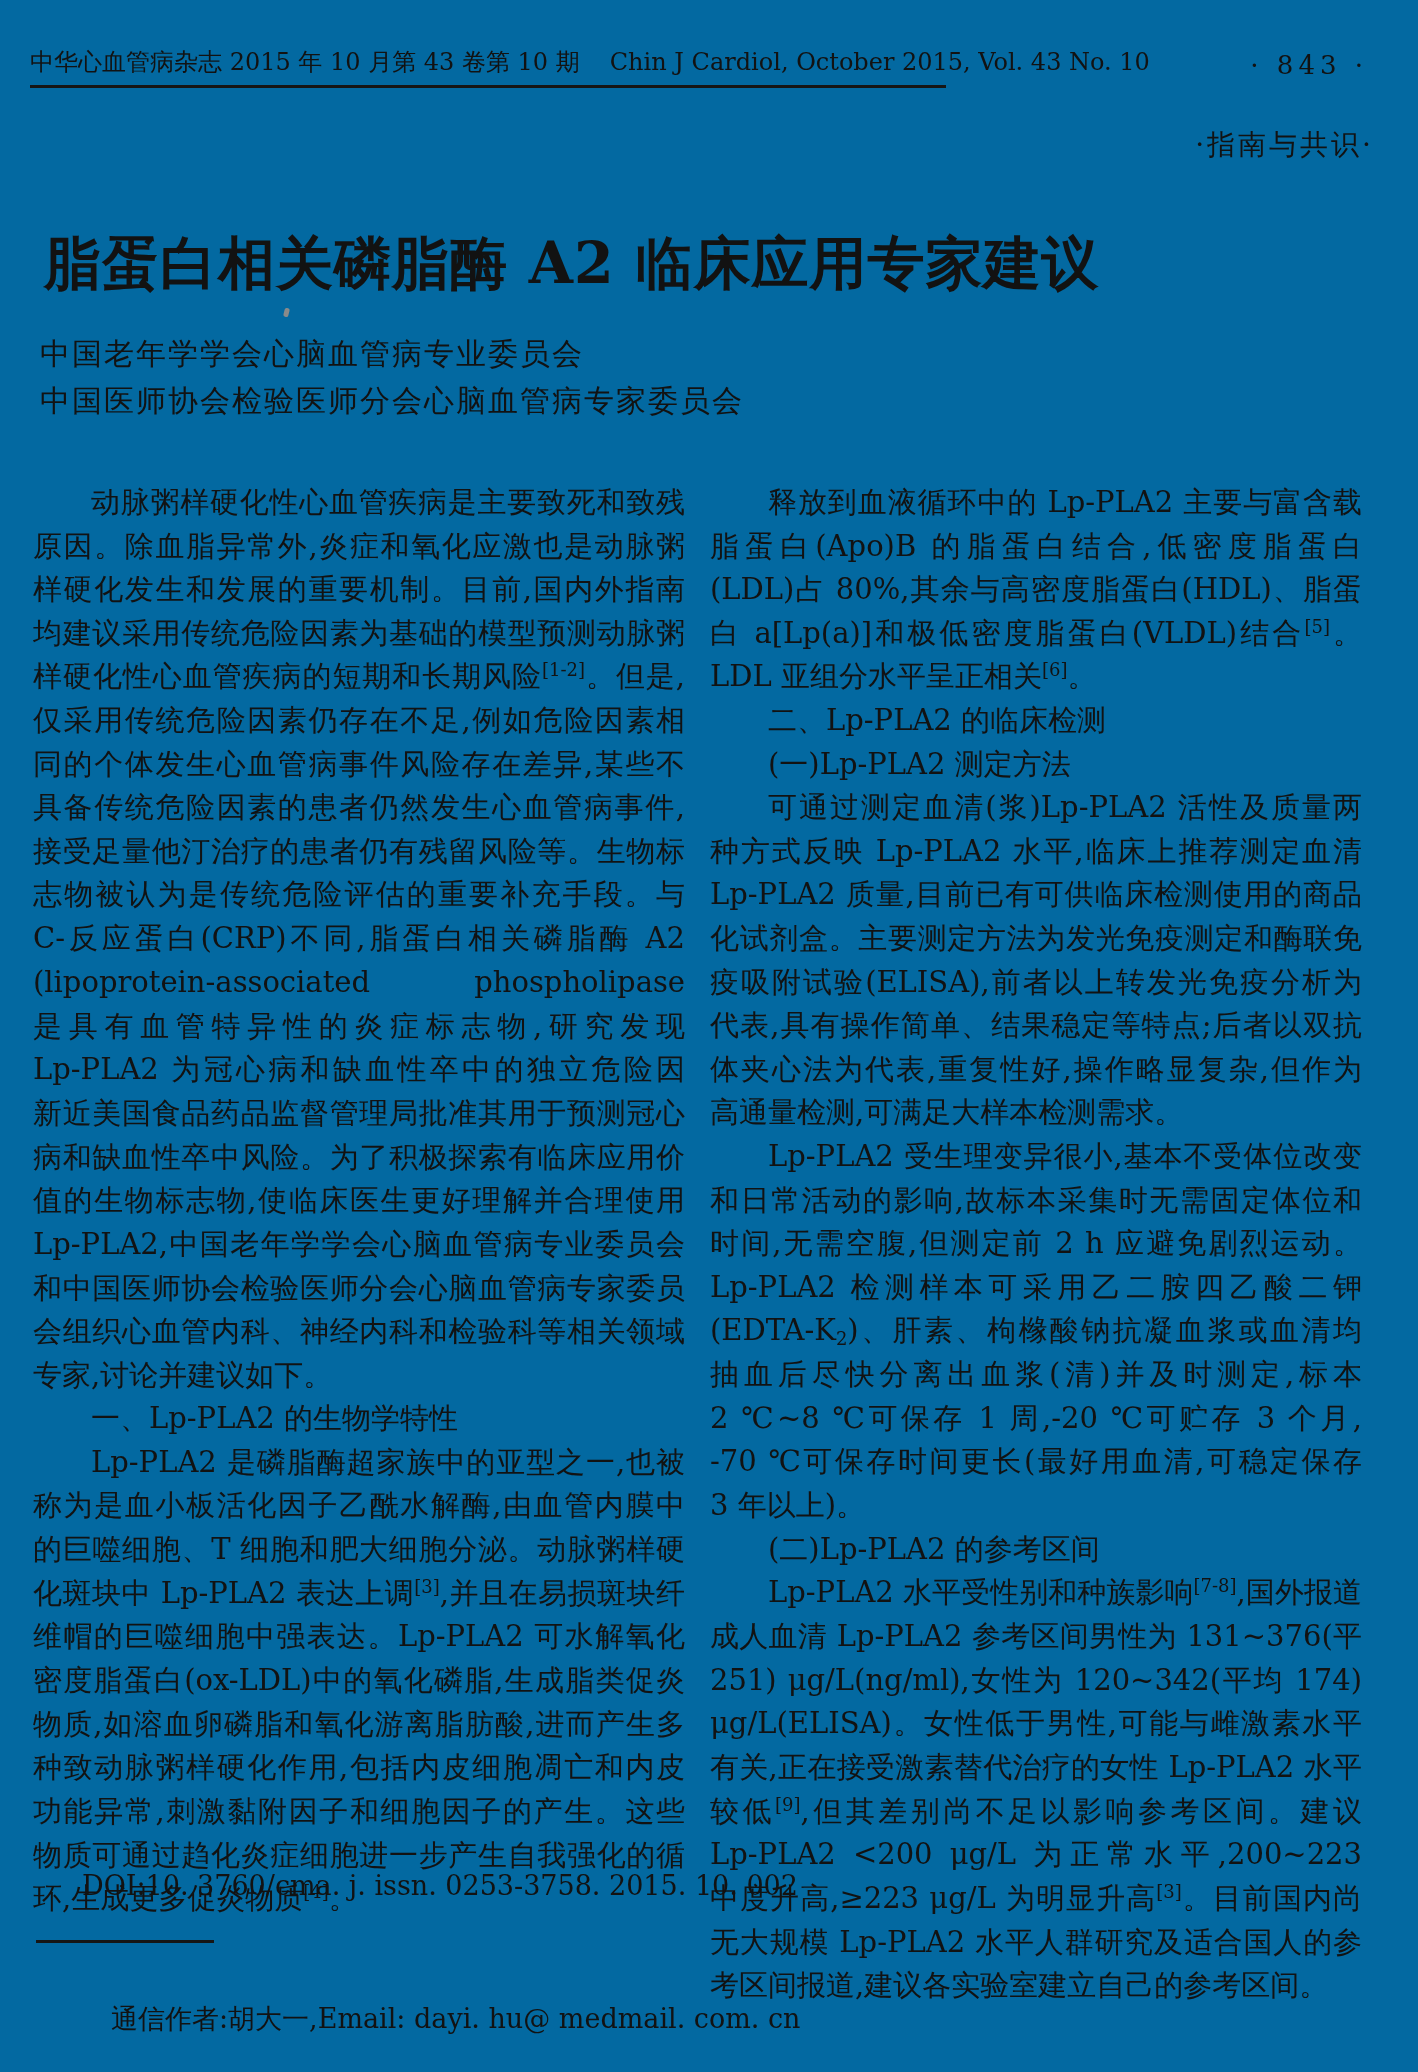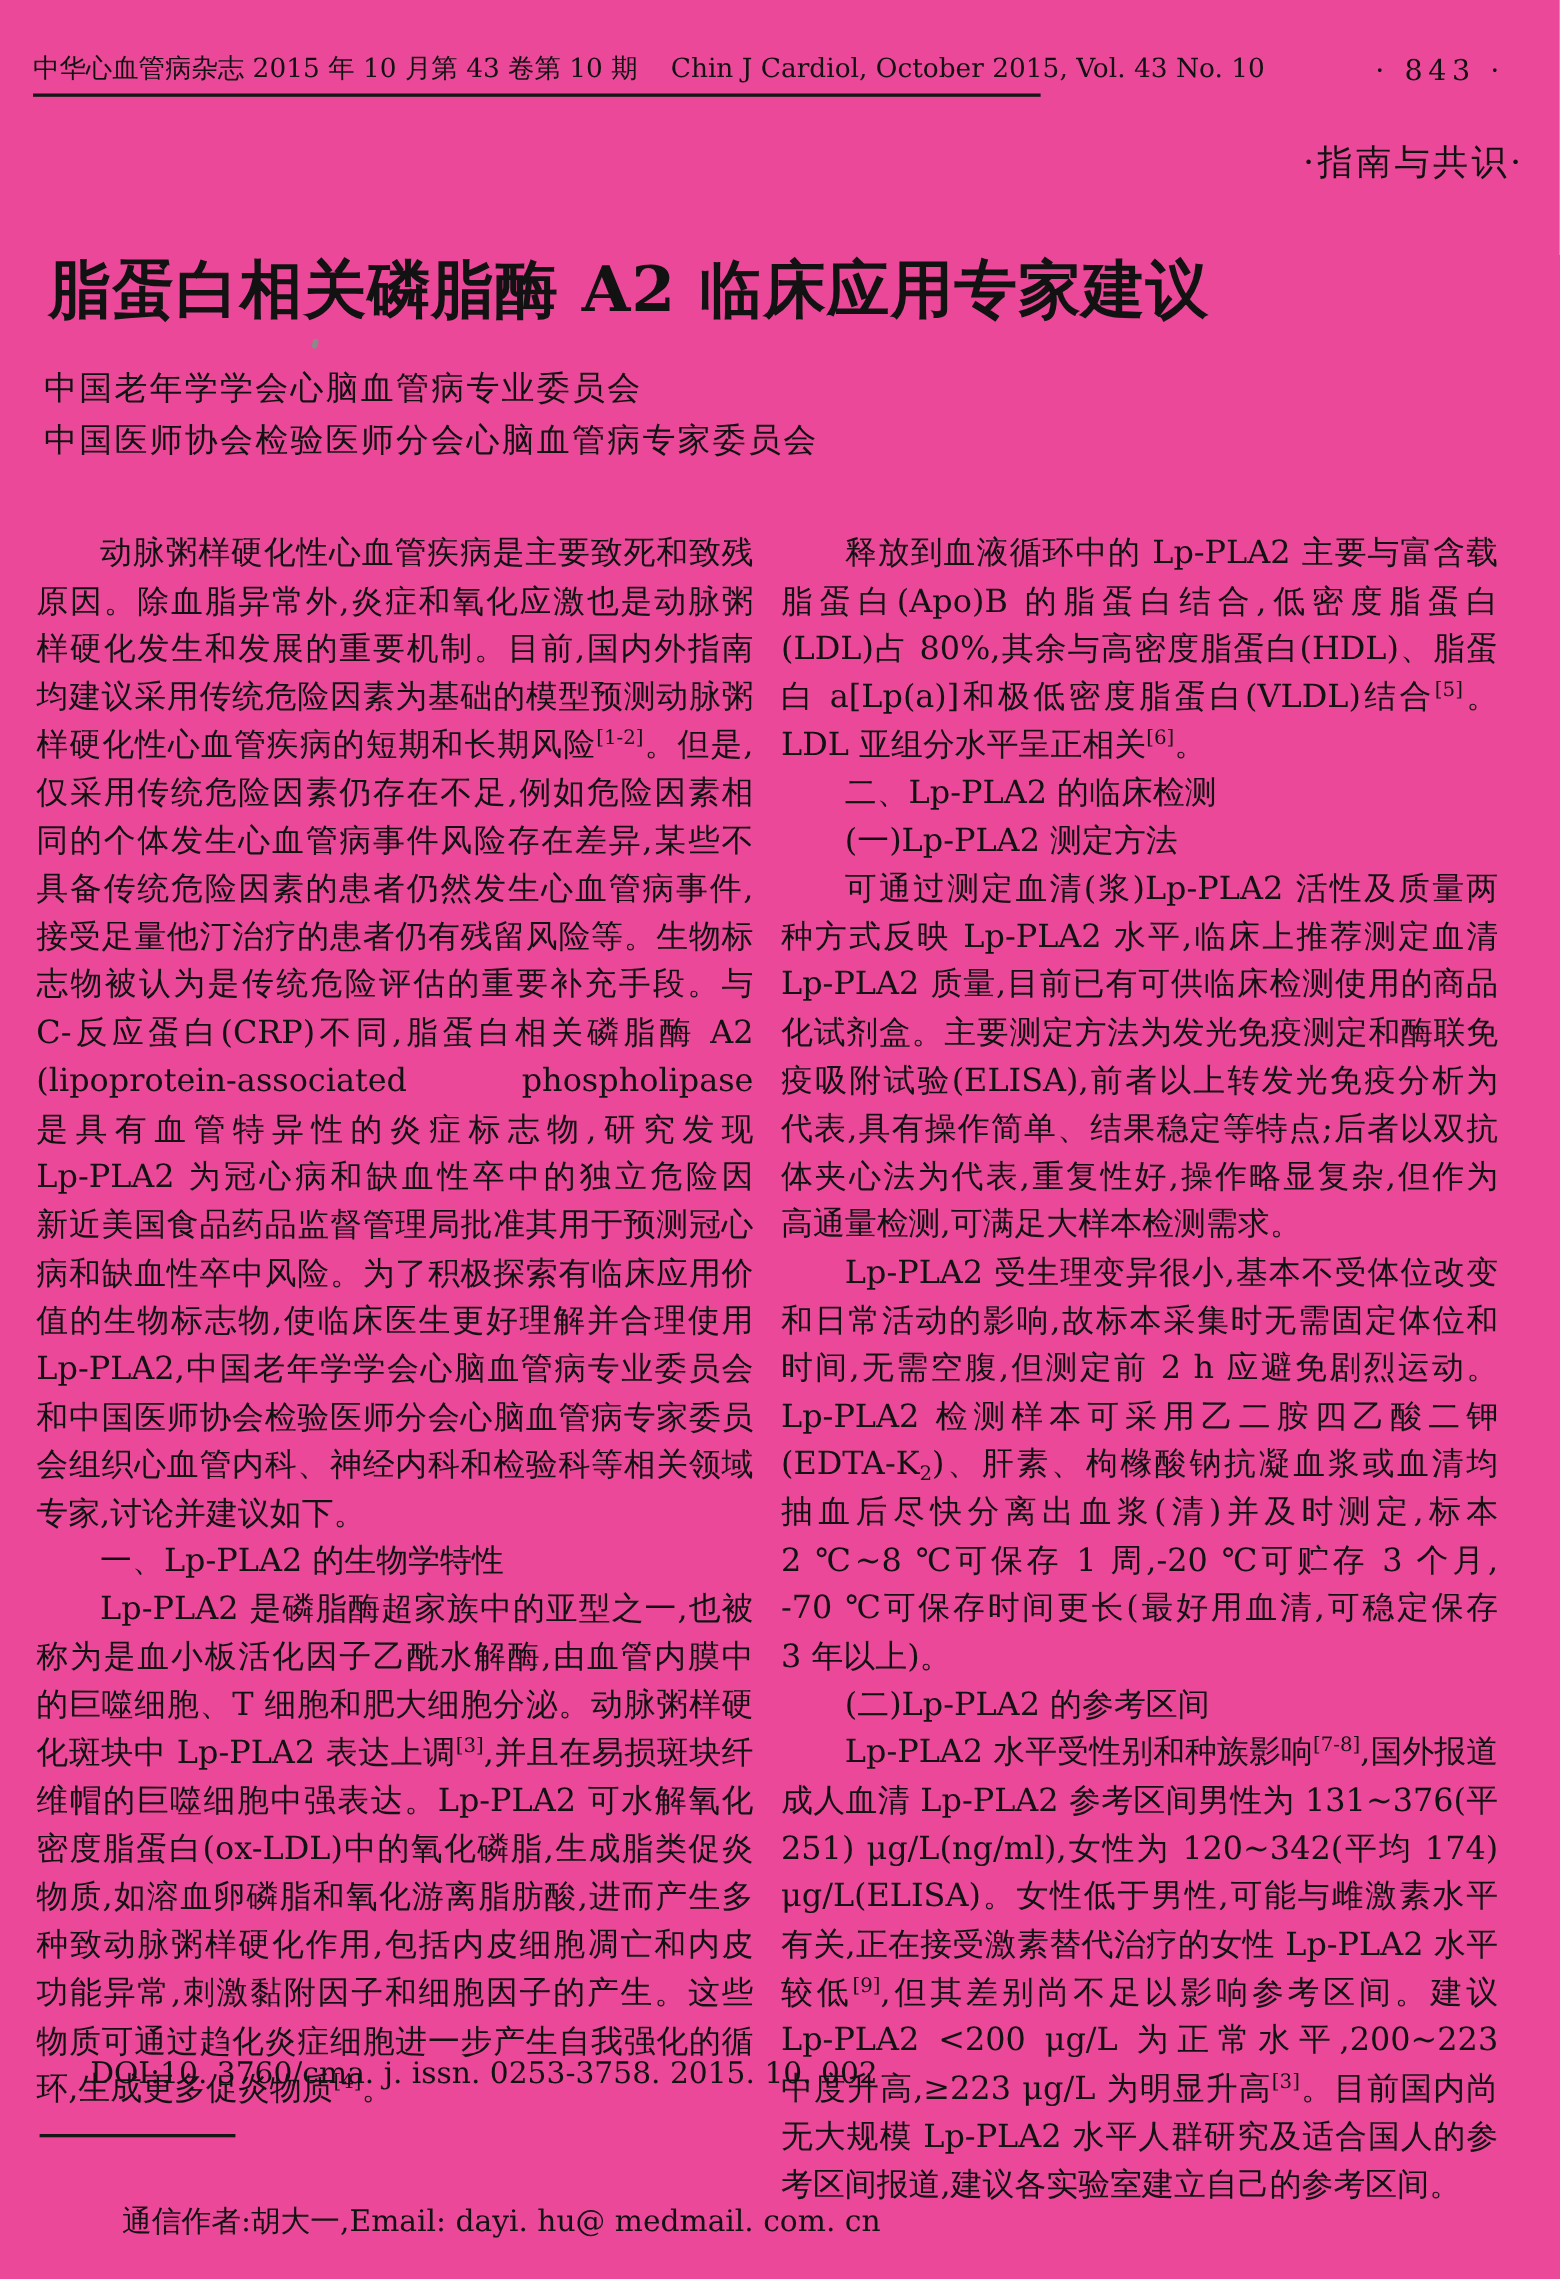--- a/index.html
+++ b/index.html
@@ -1,37 +1,37 @@
 <!DOCTYPE html>
 <html><head>
 <meta charset="utf-8">
 <style>
   html,body{margin:0;padding:0;background:#e8e8e8;}
   .page{
     position:relative;
     width:1418px;height:2072px;
-    background:#ec4899;
+    background:#0369a1;
     overflow:hidden;
     font-family:"DejaVu Serif","Liberation Serif",serif;
     color:#121212;
   }
   
   .header{
     position:absolute;left:30px;top:46px;width:916px;
     display:flex;gap:30px;align-items:baseline;
     padding-bottom:7px;border-bottom:3px solid #161616;
     font-size:24px;white-space:nowrap;
   }
   .pagenum{
     position:absolute;top:50px;right:50px;
     font-size:26px;letter-spacing:5px;white-space:nowrap;
   }
   .section-label{
-    position:absolute;top:126px;right:32px;
-    font-size:32px;letter-spacing:3px;white-space:nowrap;
+    position:absolute;top:126px;right:44px;
+    font-size:28px;letter-spacing:3px;white-space:nowrap;
   }
   
   .title{
     position:absolute;left:40px;top:222px;margin:4px;
     font-size:57px;font-weight:bold;letter-spacing:1px;white-space:nowrap;
   }
   .authors{
     position:absolute;left:40px;top:330px;
     font-size:30px;line-height:47px;letter-spacing:2px;
   }

